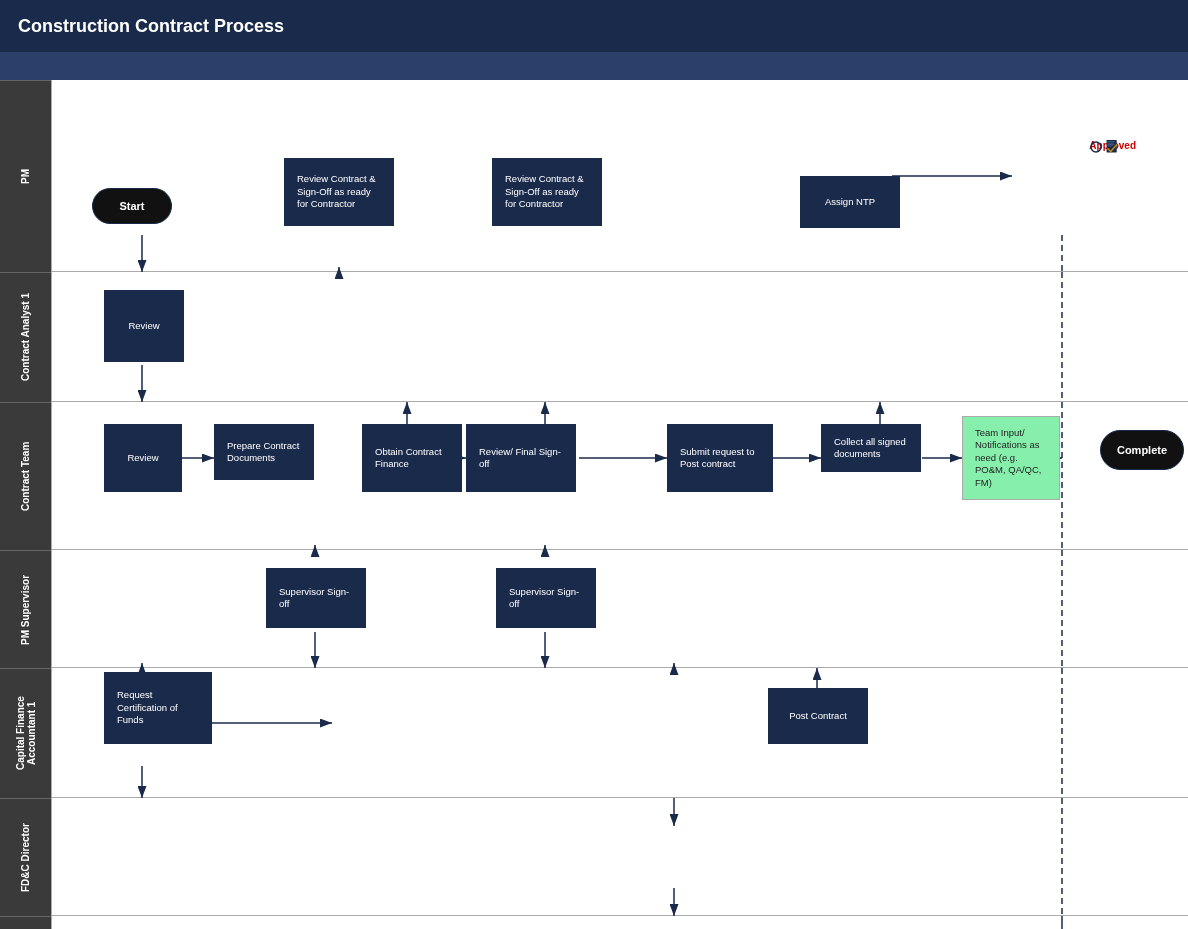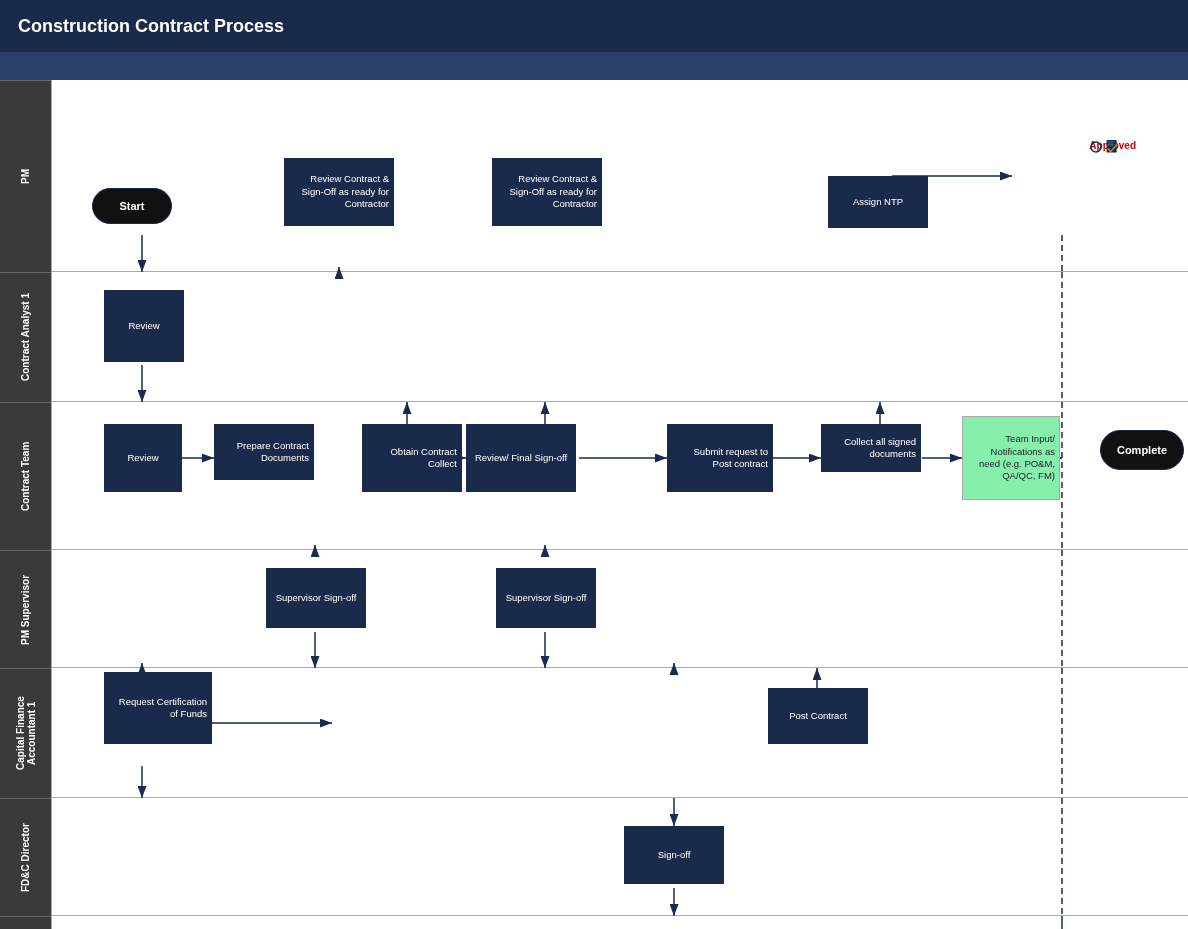--- a/index.html
+++ b/index.html
@@ -77,25 +77,25 @@
     .lane-label-supervisor { height: 118px; }
     .lane-label-finance { height: 130px; }
     .lane-label-director { height: 118px; }
     .lane-label-gc { height: 118px; }
 
     .box {
       position: absolute;
       background: #1a2a4a;
       color: #fff;
       font-size: 9.5px;
-      text-align: right;
+      text-align: left;
       display: flex;
       align-items: center;
       justify-content: center;
-      padding: 4px;
+      padding: 12px;
       border: 1.5px solid #1a2a4a;
       line-height: 1.3;
     }
 
     .box-beige {
       background: #86efac;
       color: #222;
       border: 1.5px solid #aaa;
     }
 
@@ -184,21 +184,21 @@
       </div>
 
       <div class="box" style="left:232px; top:78px; width:110px; height:68px;">
         <span>Review Contract &amp; Sign-Off as ready for Contractor</span>
       </div>
 
       <div class="box" style="left:440px; top:78px; width:110px; height:68px;">
         <span>Review Contract &amp; Sign-Off as ready for Contractor</span>
       </div>
 
-      <div class="box" style="left:776px; top:96px; width:100px; height:52px;">
+      <div class="box" style="left:748px; top:96px; width:100px; height:52px;">
         <span>Assign NTP</span>
       </div>
 
       <div style="position:absolute; top:60px; right:52px; display:flex; flex-direction:column; align-items:center;">
         <div style="font-size:10px; color:#c00; font-weight:bold; margin-bottom:4px;">
           <span>Approved</span>
         </div>
 
         <svg width="58" height="65" viewBox="0 0 58 65">
           <rect x="4" y="0" width="44" height="54" fill="#1a2a4a" rx="2"></rect>
@@ -257,21 +257,21 @@
 
       <div class="box" style="left:52px; top:22px; width:78px; height:68px;">
         <span>Review</span>
       </div>
 
       <div class="box" style="left:162px; top:22px; width:100px; height:56px;">
         <span>Prepare Contract Documents</span>
       </div>
 
       <div class="box" style="left:310px; top:22px; width:100px; height:68px;">
-        <span>Obtain Contract Collect</span>
+        <span>Obtain Contract Finance</span>
       </div>
 
       <div class="box" style="left:615px; top:22px; width:106px; height:68px;">
         <span>Submit request to Post contract</span>
       </div>
 
       <div class="box" style="left:414px; top:22px; width:110px; height:68px;">
         <span>Review/ Final Sign-off</span>
       </div>
 
@@ -339,23 +339,20 @@
     <div class="lane lane-director">
       <svg xmlns="http://www.w3.org/2000/svg">
 
         <line x1="622" y1="0" x2="622" y2="28" class="arrow-line"></line>
 
         <line x1="622" y1="90" x2="622" y2="118" class="arrow-line"></line>
 
         <line x1="1010" y1="0" x2="1010" y2="118" class="dashed-line"></line>
       </svg>
 
-      <div class="box" style="left:572px; top:28px; width:100px; height:58px;">
-        <span>Sign-off</span>
-      </div>
     </div>
 
     <div class="lane lane-gc">
       <svg xmlns="http://www.w3.org/2000/svg">
 
         <line x1="1010" y1="0" x2="1010" y2="24" stroke="#1a2a4a" stroke-width="1.5" fill="none"></line>
         <polygon points="1003,22 1010,32 1017,22" fill="none" stroke="#1a2a4a" stroke-width="1.5"></polygon>
 
         <line x1="1010" y1="32" x2="1010" y2="118" class="dashed-line"></line>
       </svg>

